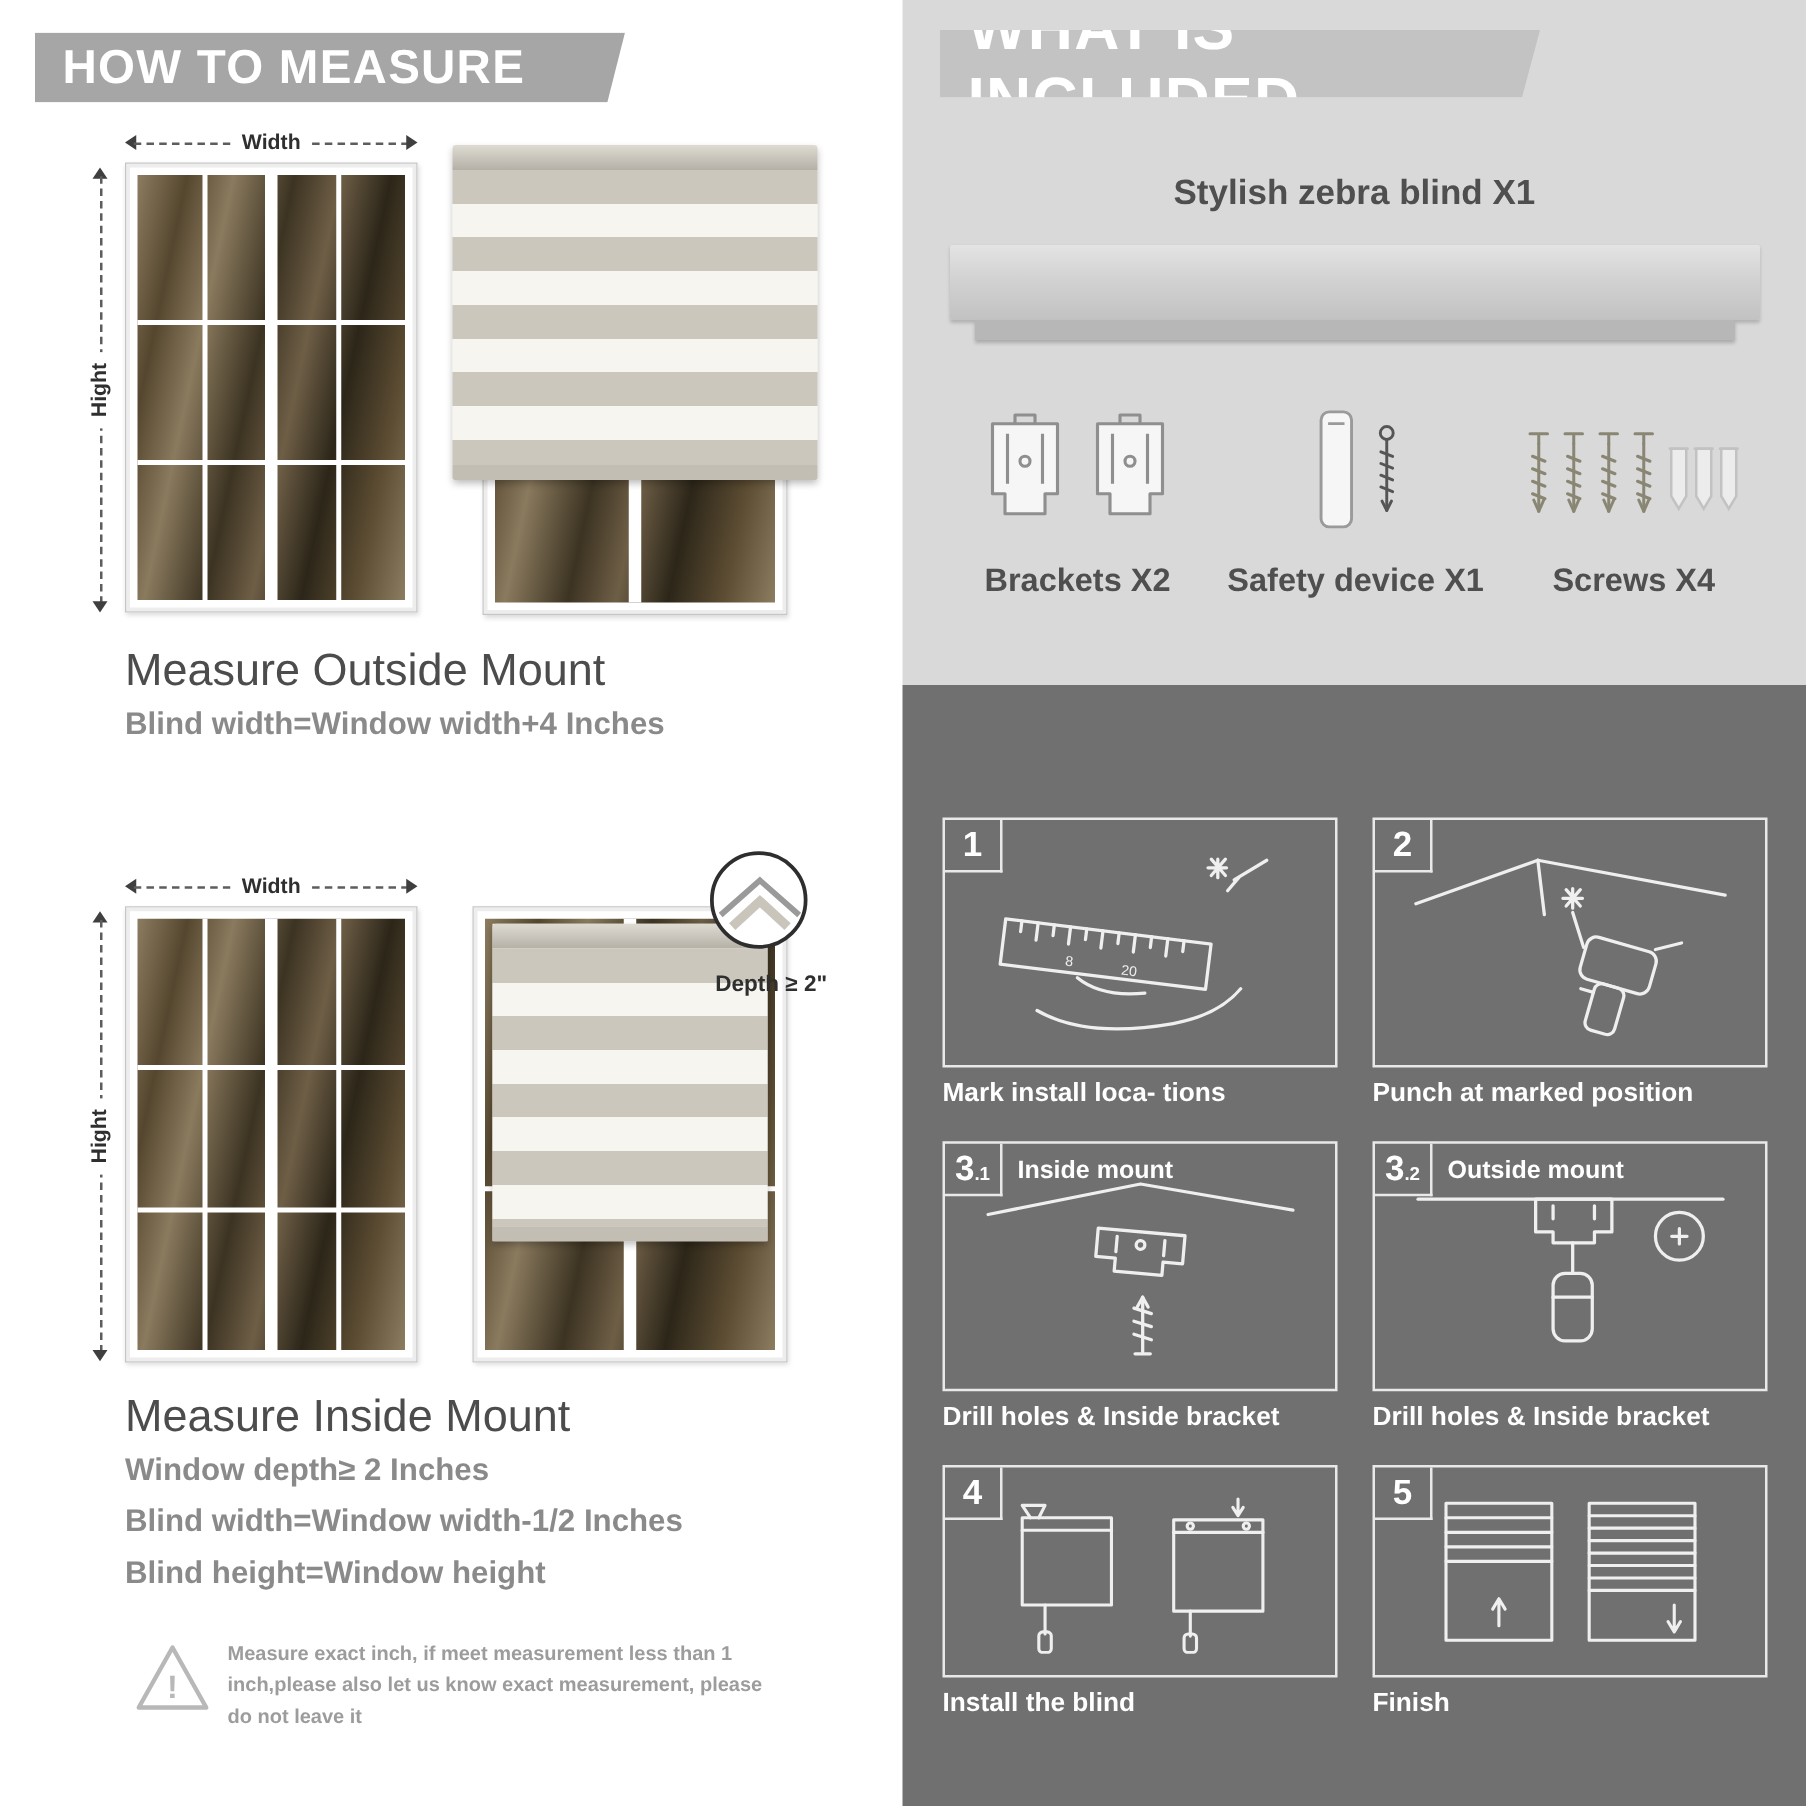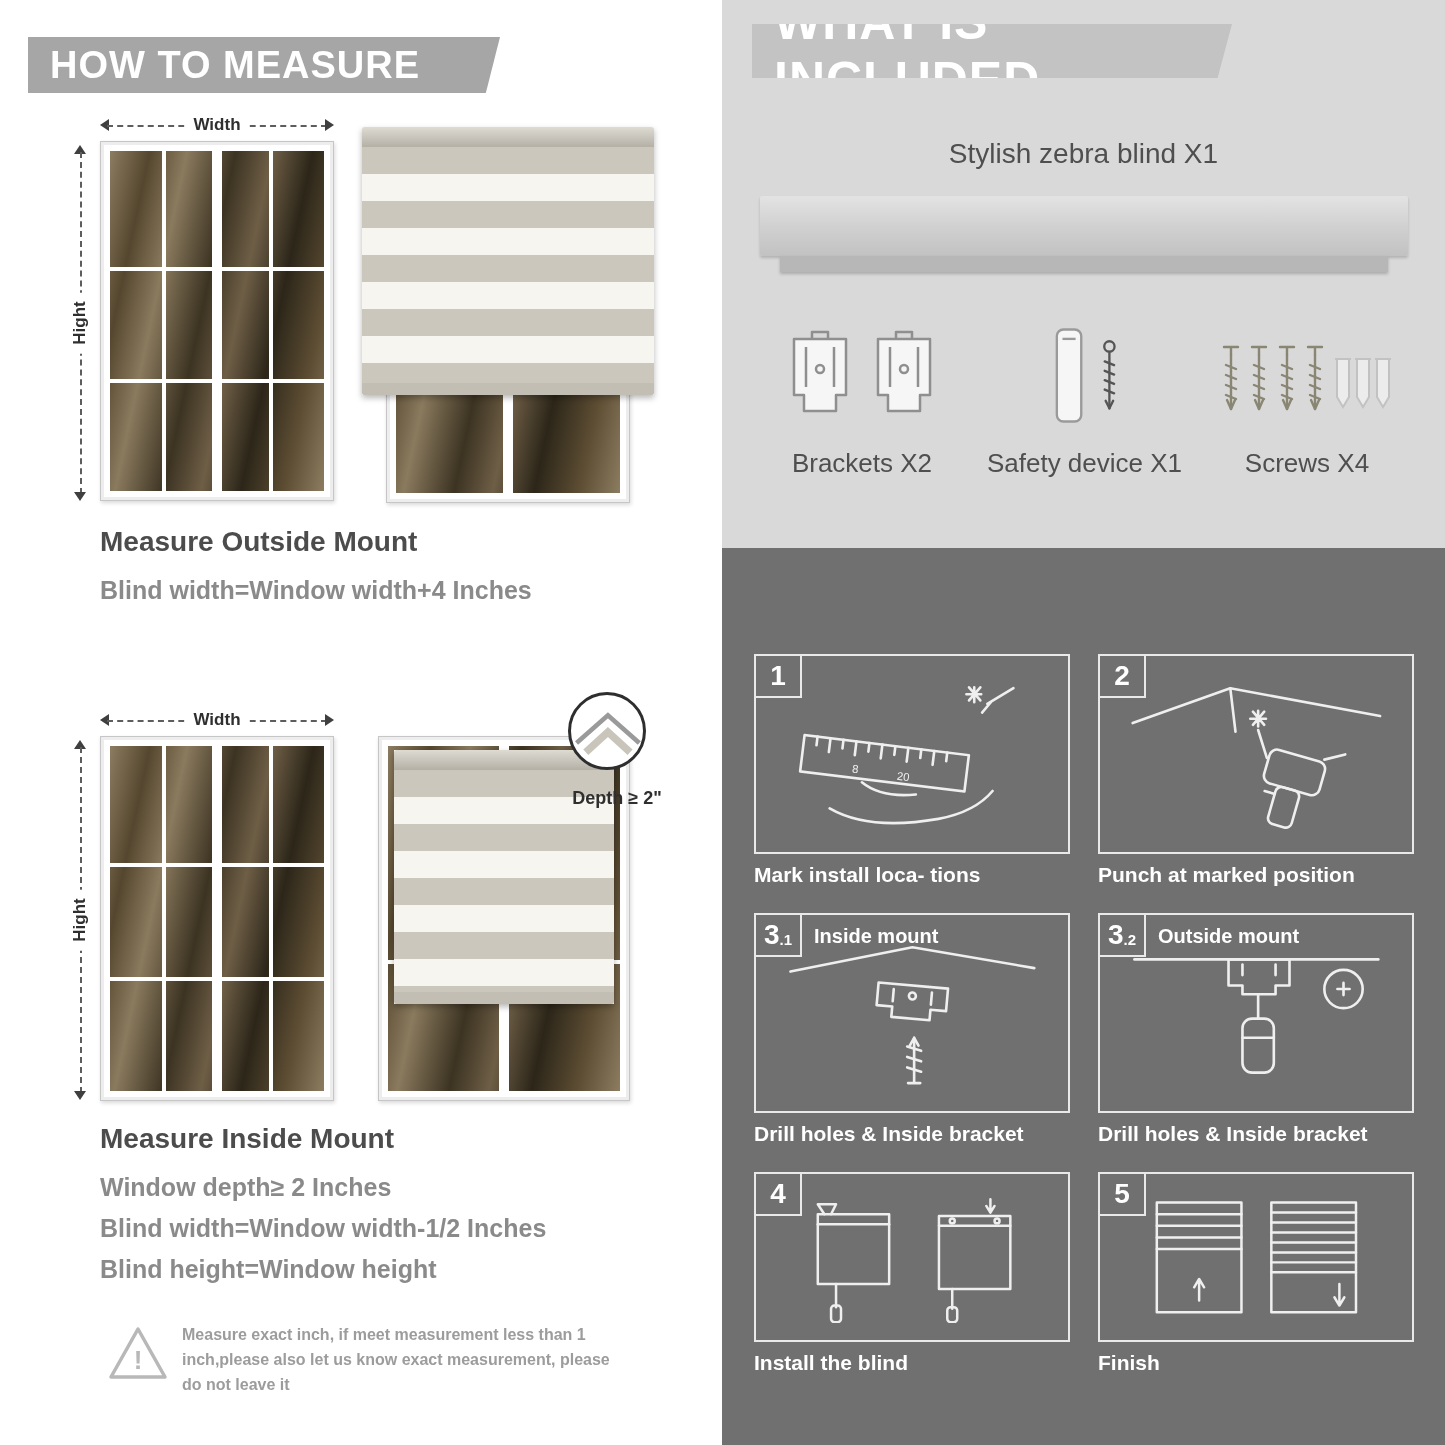--- a/index.html
+++ b/index.html
@@ -8,21 +8,21 @@
             font-family:"Liberation Sans", sans-serif; overflow:hidden; }
   .abs { position:absolute; }
 
   
   .badge { position:absolute; font-weight:bold; display:flex; align-items:center;
            padding-left:22px; letter-spacing:1px; }
   .badge-gray  { background:#a6a6a6; color:#fff; clip-path:polygon(0 0,100% 0,97% 100%,0 100%); }
   .badge-light { background:#c3c3c3; color:#fff; clip-path:polygon(0 0,100% 0,97% 100%,0 100%); }
   .badge-white { background:#fff; color:#3d3d3d; clip-path:polygon(0 0,100% 0,97% 100%,0 100%); }
 
-  .h2 { position:absolute; font-weight:bold; color:#4c4c4c; font-size:28px; }
+  .h2 { position:absolute; font-weight:normal; color:#4c4c4c; font-size:36px; }
   .formula { position:absolute; font-weight:bold; color:#8a8a8a; font-size:25px; }
 
   
   .window { position:absolute; background:#fff; border:1px solid #c6c6c6;
             box-shadow:inset 0 0 0 3px #ededed, 1px 2px 4px rgba(0,0,0,.15); padding:9px; }
   .panes { position:relative; width:100%; height:100%;
            background:linear-gradient(102deg,#8c7c60 0%,#55472f 14%,#8a7a5e 27%,#3c3322 44%,
                       #6e5e46 57%,#2c2619 71%,#5d4d33 86%,#8c7c60 100%); }
   .panes i { position:absolute; background:#fff; }
   .mv { top:0; bottom:0; width:4px; }
@@ -63,21 +63,21 @@
 
   
   .note-text { position:absolute; color:#9c9c9c; font-size:16px; font-weight:bold; line-height:1.55; }
 
   
   .panel-light { position:absolute; background:#d9d9d9; }
   .rail-big { position:absolute; height:60px; border-radius:2px;
       background:linear-gradient(180deg,#e3e3e3 0%,#cfcfcf 55%,#c2c2c2 100%);
       box-shadow:0 2px 3px rgba(0,0,0,.18); }
   .rail-lip { position:absolute; height:16px; background:#b7b7b7; box-shadow:0 2px 3px rgba(0,0,0,.22); }
-  .inc-label { font-size:26px; font-weight:normal; color:#4f4f4f; text-align:center; }
+  .inc-label { font-size:26px; font-weight:bold; color:#4f4f4f; text-align:center; }
 
   
   .panel-dark { position:absolute; background:#707070; }
   .steps { position:absolute; display:grid; grid-template-columns:1fr 1fr;
            column-gap:28px; row-gap:26px; }
   .step { position:relative; }
   .spanel { position:relative; border:2px solid #e9e9e9; height:200px; }
   .spanel.short { height:170px; }
   .numbox { position:absolute; left:0; top:0; min-width:46px; height:42px; padding:0 6px;
       border-right:2px solid #e9e9e9; border-bottom:2px solid #e9e9e9;
@@ -88,21 +88,21 @@
   .cap { margin-top:9px; color:#fff; font-weight:bold; font-size:21px; }
   .art { position:absolute; inset:0; display:flex; align-items:center; justify-content:center; }
   .art svg { width:90%; height:80%; }
   .lineart { stroke:#efefef; fill:none; stroke-width:3; stroke-linecap:round; stroke-linejoin:round; }
 </style>
 </head>
 <body>
 
 <div class="canvas">
 
-  <section class="abs" style="left:0;top:0;width:722px;height:1248px;background:#fff;margin-top:11px;">
+  <section class="abs" style="left:0;top:0;width:722px;height:1248px;background:#fff;">
 
     <div class="badge badge-gray" style="left:28px;top:26px;width:472px;height:56px;font-size:38px;">HOW TO MEASURE</div>
 
     <div class="abs" style="left:60px;top:100px;width:610px;height:400px;">
 
       <div class="h-arrow" style="left:40px;top:4px;width:234px;height:20px;">
         <span class="ln"></span>
         <span class="lbl">Width</span>
       </div>
 

